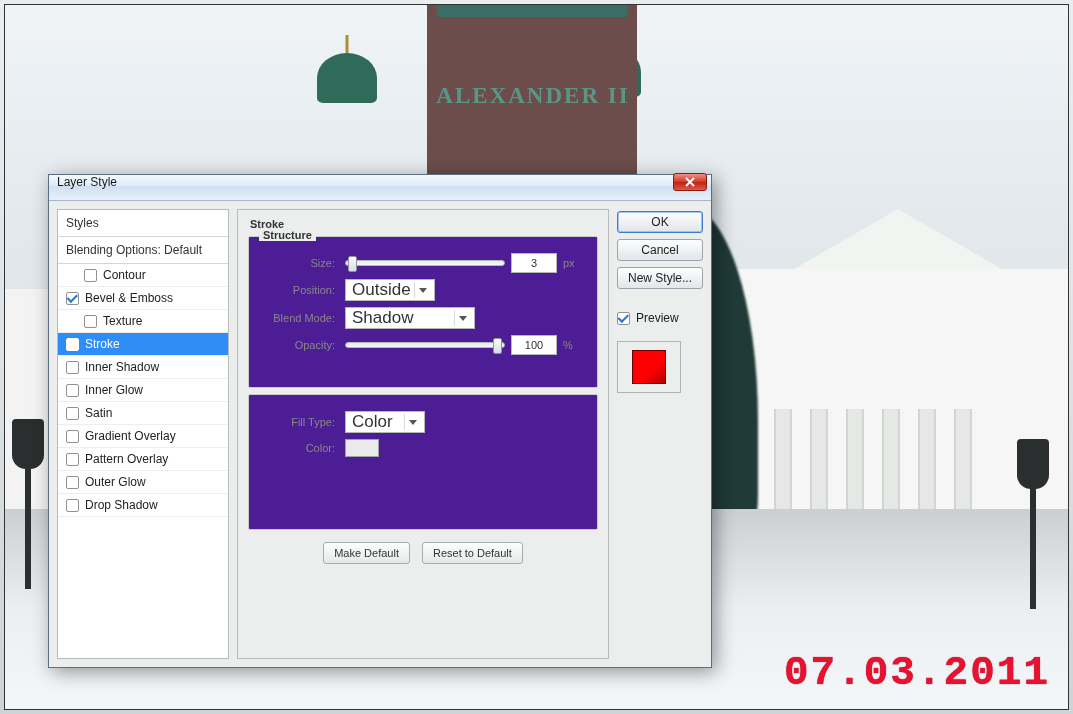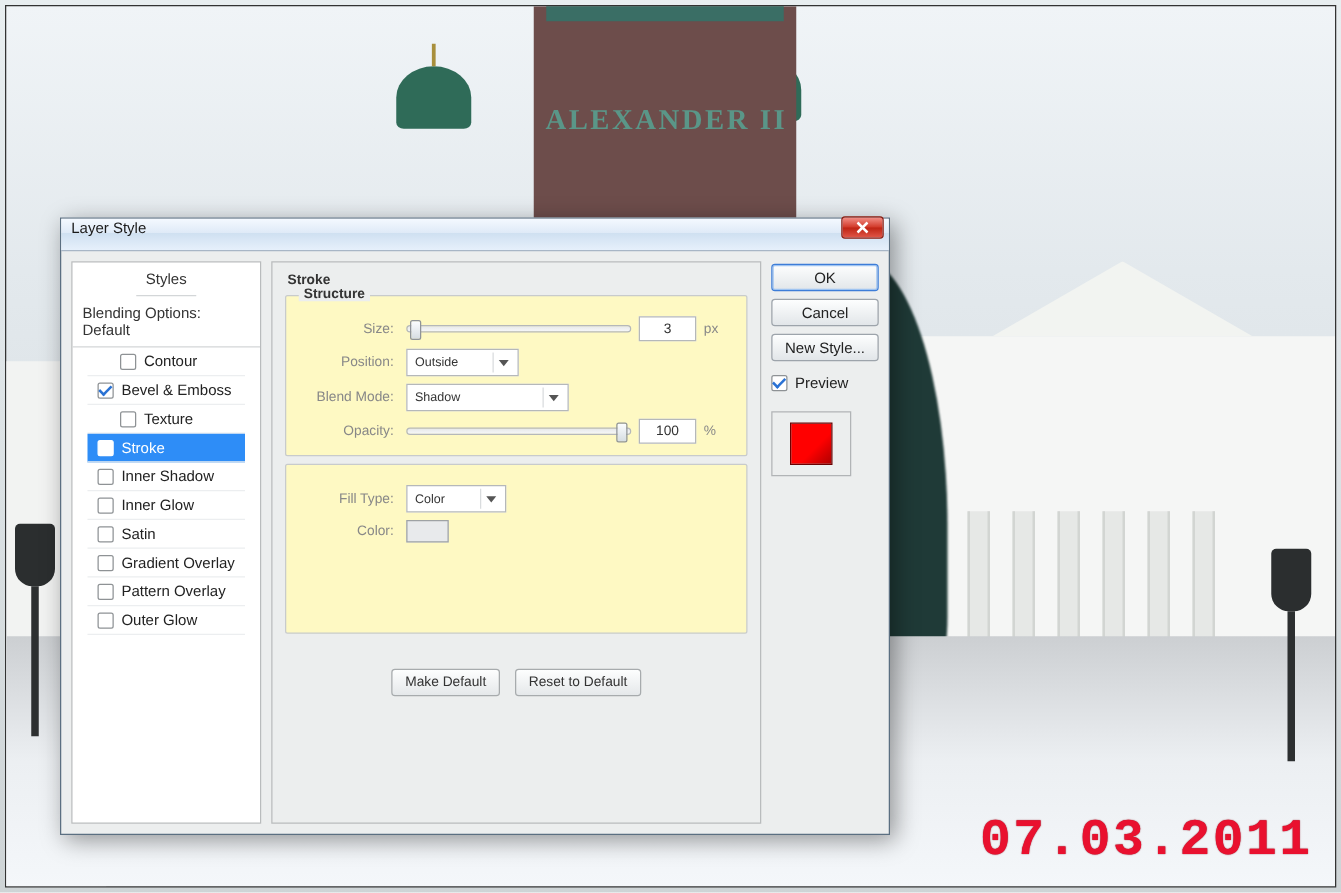--- a/index.html
+++ b/index.html
@@ -72,24 +72,24 @@
     border:1px solid #8a1c10; border-radius:3px;
     display:flex; align-items:center; justify-content:center;
     color:#fff; font-weight:bold;
     cursor:pointer;
   }
   .close-btn svg { width:10px; height:10px; }
   .dlg-body { flex:1; display:flex; padding:8px; gap:8px; }
 
   
   .effects {
-    width:152px;
+    width:172px;
     border:1px solid #b9bcbd;
     background:#fff;
-    display:flex; flex-direction:column;align-items:center;
+    display:flex; flex-direction:column;
   }
   .effects .hdr {
     padding:6px 8px;
     border-bottom:1px solid #d3d6d8;
     color:#333; font-size:12px;
   }
   .effects .row {
     display:flex; align-items:center;
     gap:6px;
     padding:4px 8px;
@@ -118,23 +118,23 @@
     flex:1;
     border:1px solid #b9bcbd;
     background:#eceeee;
     padding:6px 10px 10px;
     position:relative;
   }
   .group {
     border:1px solid #c8cbcc;
     border-radius:2px;
     margin-top:6px;
-    padding:10px 10px 3px;
+    padding:10px 10px 26px;
     position:relative;
-    background:#fef9c3;
+    background:#4c1d95;
   }
   .group > .legend {
     position:absolute; top:-8px; left:10px;
     background:#eceeee; padding:0 4px;
     font-size:11px; font-weight:bold; color:#333;
   }
   .panel-title { font-size:11px; font-weight:bold; color:#333; margin:2px 0 2px 2px;}
   .frow {
     display:grid;
     grid-template-columns: 80px 1fr 46px 24px;
@@ -156,36 +156,36 @@
     border:1px solid #8f9498; border-radius:2px;
   }
   .numbox {
     height:20px; border:1px solid #b5b8ba; background:#fff;
     text-align:center; font-size:11px; line-height:18px; color:#333;
   }
   .unit { color:#888; }
   .combo {
     height:22px; border:1px solid #b5b8ba; background:#fff;
     display:flex; align-items:center; justify-content:space-between;
-    padding:0 4px 0 6px; font-size:10px; color:#333;
+    padding:0 4px 0 6px; font-size:17px; color:#333;
     cursor:pointer;
   }
   .combo .arrow {
     width:16px; height:16px; display:flex; align-items:center; justify-content:center;
     border-left:1px solid #d9dcde;
   }
   .combo .arrow::after {
     content:""; width:0;height:0;border-left:4px solid transparent;border-right:4px solid transparent;border-top:5px solid #555;
   }
   .colorwell {
     width:34px; height:18px;
     border:1px solid #9ea2a4; background:#e8eaec;
     cursor:pointer;
   }
-  .btnrow { display:flex; gap:12px; justify-content:center; margin-top:28px;}
+  .btnrow { display:flex; gap:12px; justify-content:center; margin-top:12px;}
   .btn-sm {
     height:22px; padding:0 10px;
     border:1px solid #a7abad; border-radius:3px;
     background:linear-gradient(to bottom,#fdfefe,#e5e8ea);
     font-size:11px; color:#333; cursor:pointer;
     display:flex; align-items:center; justify-content:center;
   }
 
   
   .rightcol {
@@ -195,21 +195,21 @@
     padding-top:2px;
   }
   .btn {
     height:22px;
     border:1px solid #9da4ab; border-radius:3px;
     background:linear-gradient(to bottom,#fdfefe,#e2e6e9);
     font-size:12px; color:#222;
     cursor:pointer;
   }
   .btn.default { border:1px solid #3d7dd8; box-shadow: inset 0 0 0 1px #9fc4f1; }
-  .previewrow { display:flex; align-items:center; gap:6px; margin-top:4px; color:#222;}
+  .previewrow { display:flex; align-items:center; gap:6px; margin-top:16px; color:#222;}
   .swatchbox {
     margin-top:10px;
     width:64px; height:52px;
     border:1px solid #b1b4b6;
     background:#eceeee;
     display:flex; align-items:center; justify-content:center;
   }
   .swatch {
     width:34px; height:34px;
     border:1px solid #6a0000;
@@ -297,20 +297,24 @@
             <span>Gradient Overlay</span>
           </div>
           <div class="row">
             <span class="chk"></span>
             <span>Pattern Overlay</span>
           </div>
           <div class="row">
             <span class="chk"></span>
             <span>Outer Glow</span>
           </div>
+          <div class="row">
+            <span class="chk"></span>
+            <span>Drop Shadow</span>
+          </div>
         </div>
     </div>
 
     <div class="center">
       <div class="panel-title">Stroke</div>
       <div class="group">
         <span class="legend">Structure</span>
 
         <div class="frow">
           <span class="lbl">Size:</span>

